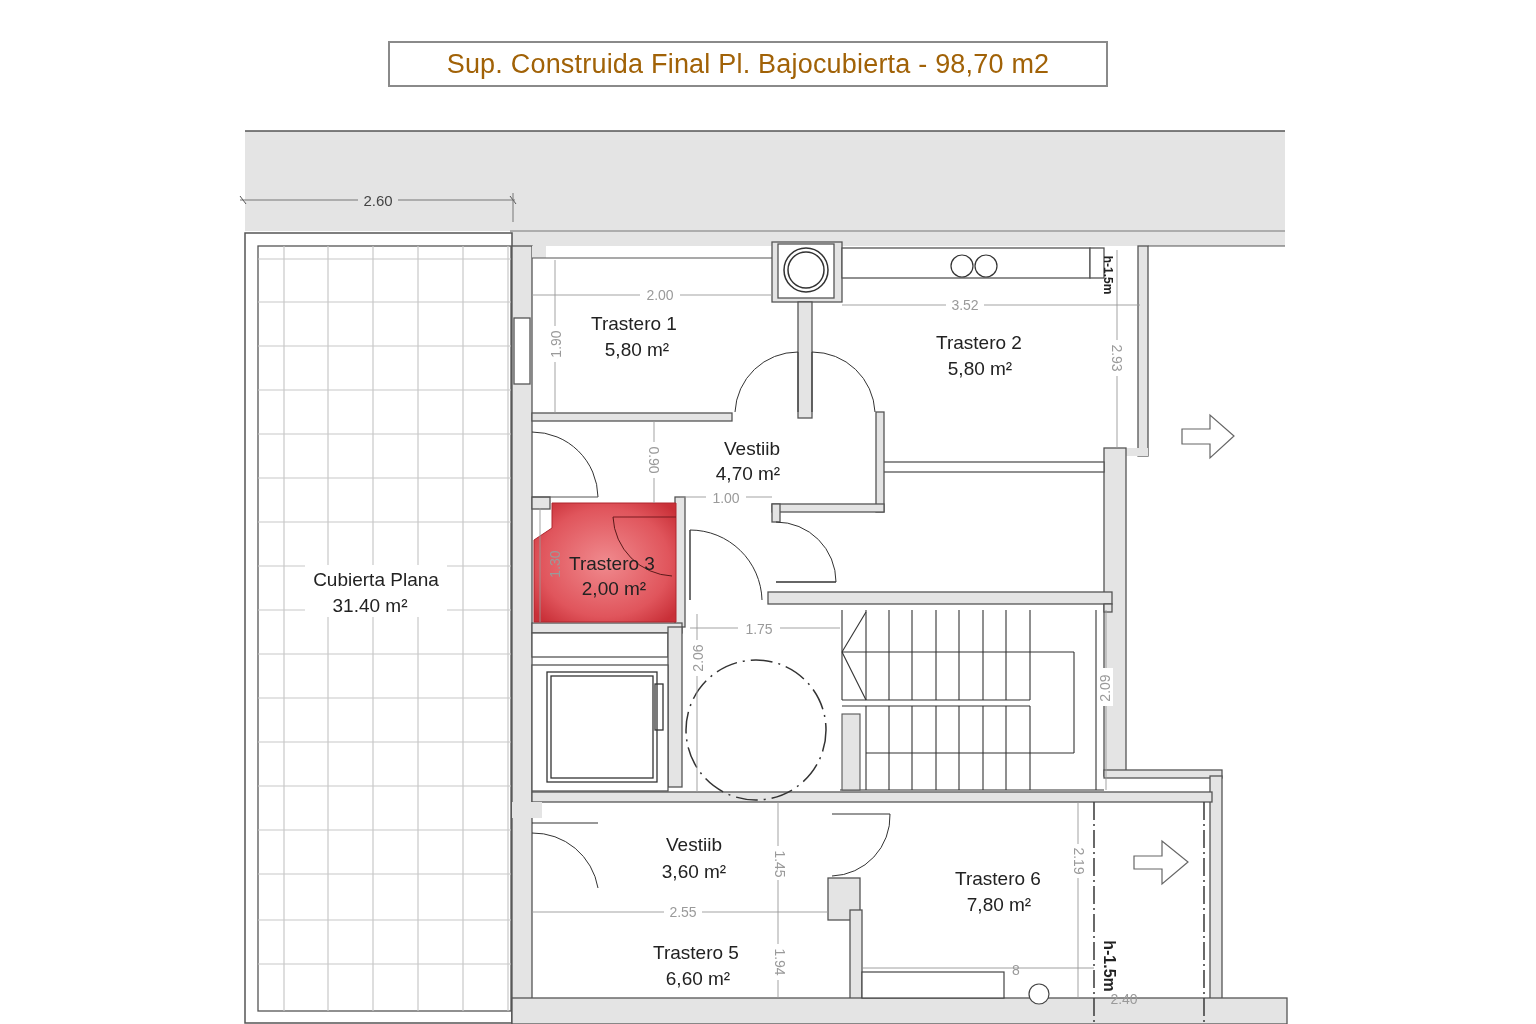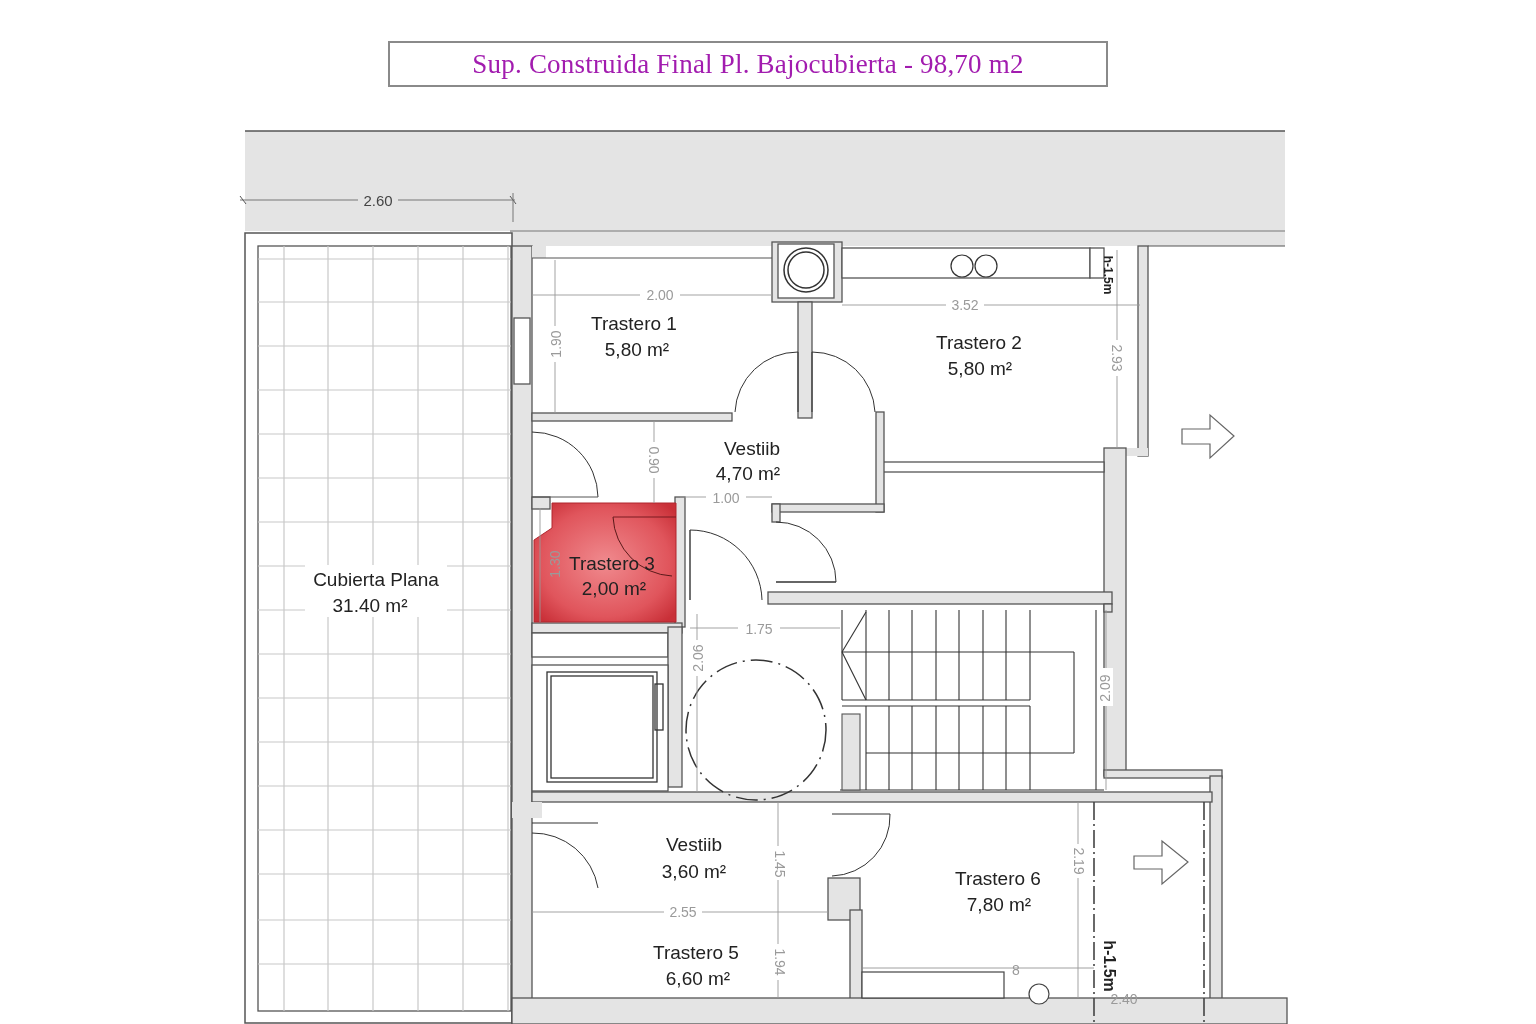--- a/index.html
+++ b/index.html
@@ -1,21 +1,21 @@
 <!DOCTYPE html>
 <html><head>
 <meta charset="utf-8">
 <style>
   html, body { margin: 0; padding: 0; background: #ffffff; }
   body { width: 1536px; height: 1024px; position: relative; overflow: hidden; font-family: "Liberation Sans", sans-serif; }
   .title-box {
     position: absolute; left: 388px; top: 41px; width: 720px; height: 46px;
     border: 2px solid #8a8a8a; box-sizing: border-box; background: #fff;
     display: flex; align-items: center; justify-content: center;
-    color: #a21caf; font-size: 27px; letter-spacing: 0.2px; font-family: Liberation Serif, serif;
+    color: #a16207; font-size: 27px; letter-spacing: 0.2px;
   }
   svg { position: absolute; left: 0; top: 0; }
   .room-name { font-family: "Liberation Sans", sans-serif; font-size: 19px; fill: #222; }
   .room-area { font-family: "Liberation Sans", sans-serif; font-size: 19px; fill: #222; }
   .dim { font-family: "Liberation Sans", sans-serif; font-size: 14px; fill: #9a9a9a; }
   .dim-dark { font-family: "Liberation Sans", sans-serif; font-size: 15px; fill: #444; }
   .note { font-family: "Liberation Sans", sans-serif; font-size: 16px; fill: #222; font-weight: bold; }
 </style>
 </head>
 <body>

